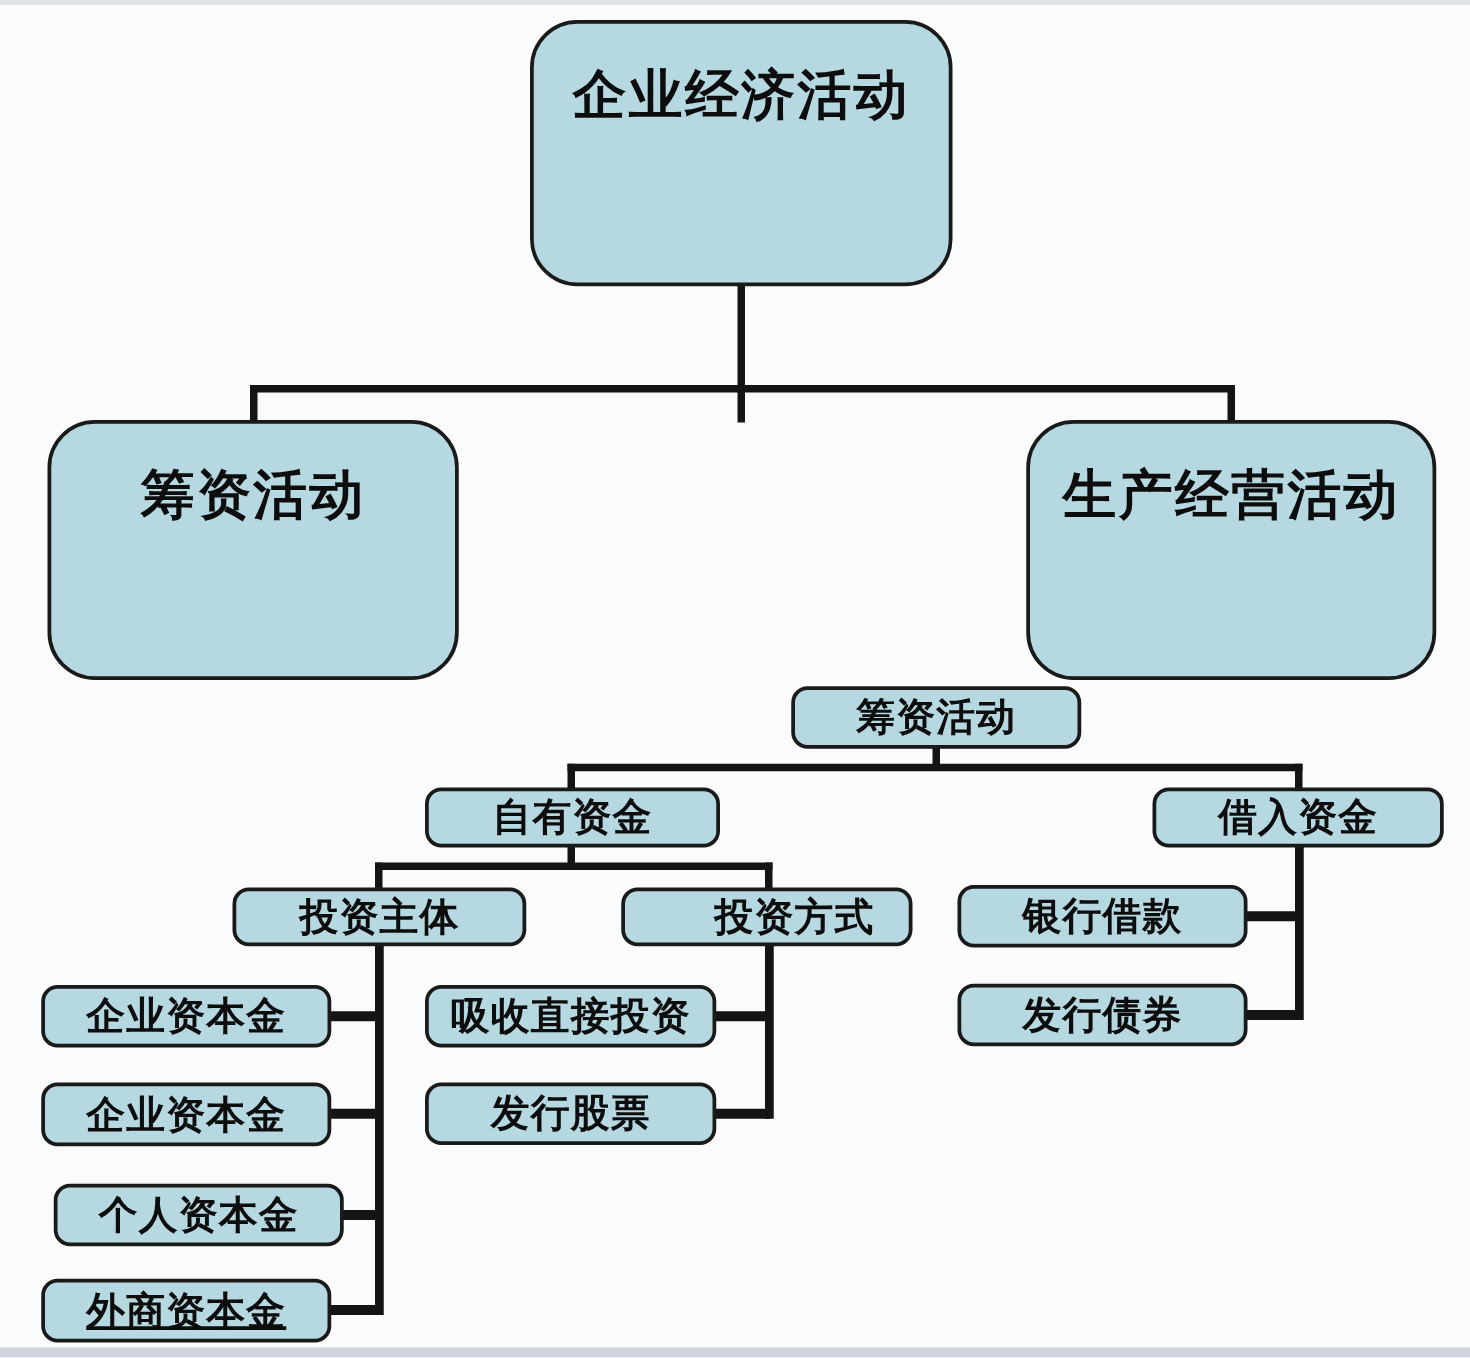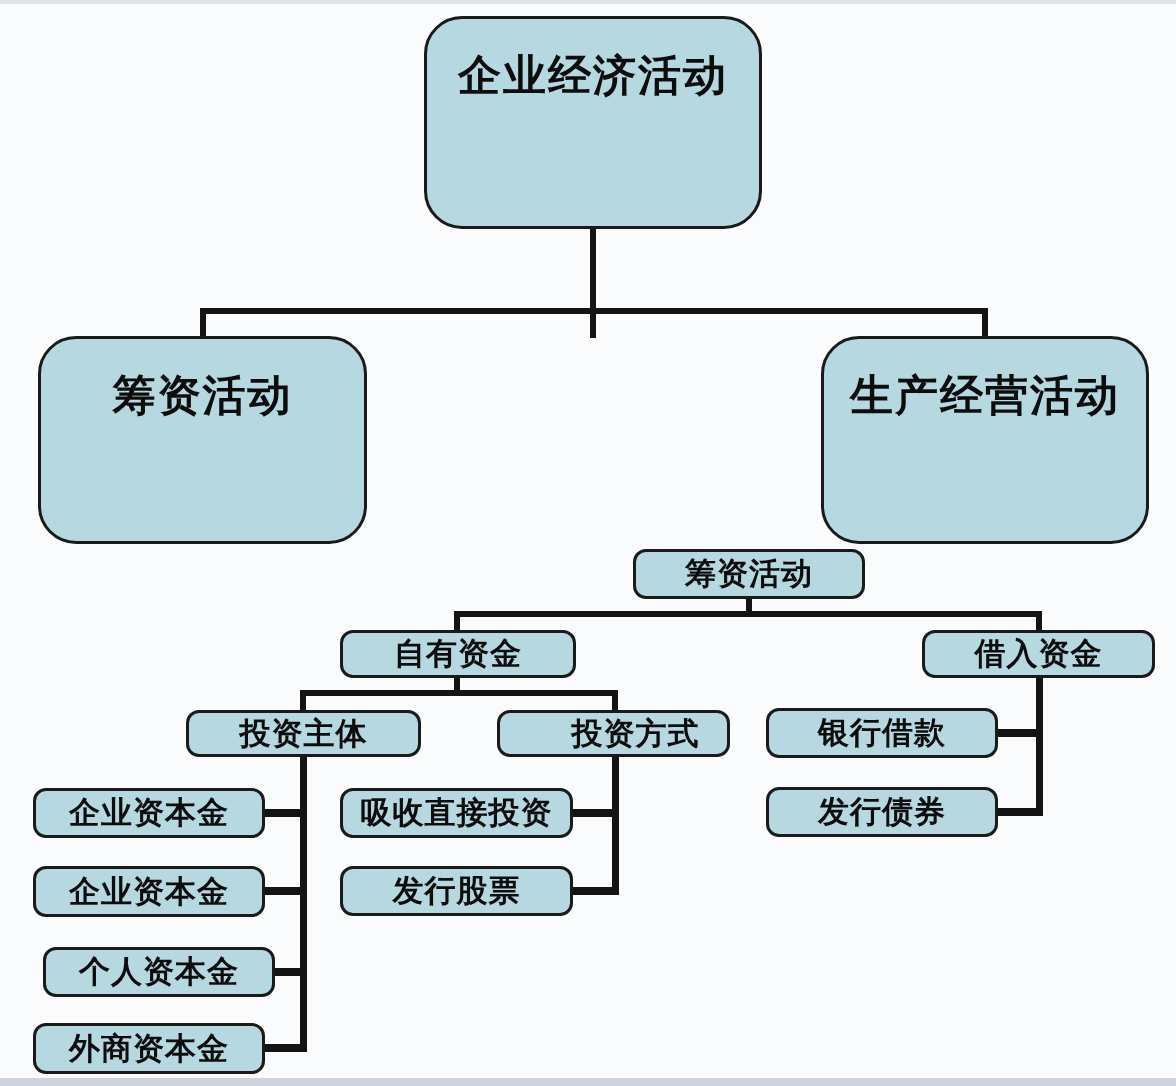--- a/index.html
+++ b/index.html
@@ -116,21 +116,21 @@
 
   <div class="node small" style="left:33px;top:788px;width:232px;height:50px;">
     <span class="node-label">企业资本金</span>
   </div>
   <div class="node small" style="left:33px;top:866px;width:232px;height:51px;">
     <span class="node-label">企业资本金</span>
   </div>
   <div class="node small" style="left:43px;top:947px;width:232px;height:50px;">
     <span class="node-label">个人资本金</span>
   </div>
-  <div class="node small" style="left:33px;top:1023px;width:232px;height:51px;">
+  <div class="node small" style="left:33px;top:1023px;width:232px;height:51px;text-decoration:underline;">
     <span class="node-label">外商资本金</span>
   </div>
 
   <div class="node small" style="left:340px;top:788px;width:233px;height:50px;align-items:center;">
     <span class="node-label">吸收直接投资</span>
   </div>
   <div class="node small" style="left:340px;top:866px;width:233px;height:50px;">
     <span class="node-label">发行股票</span>
   </div>
 

